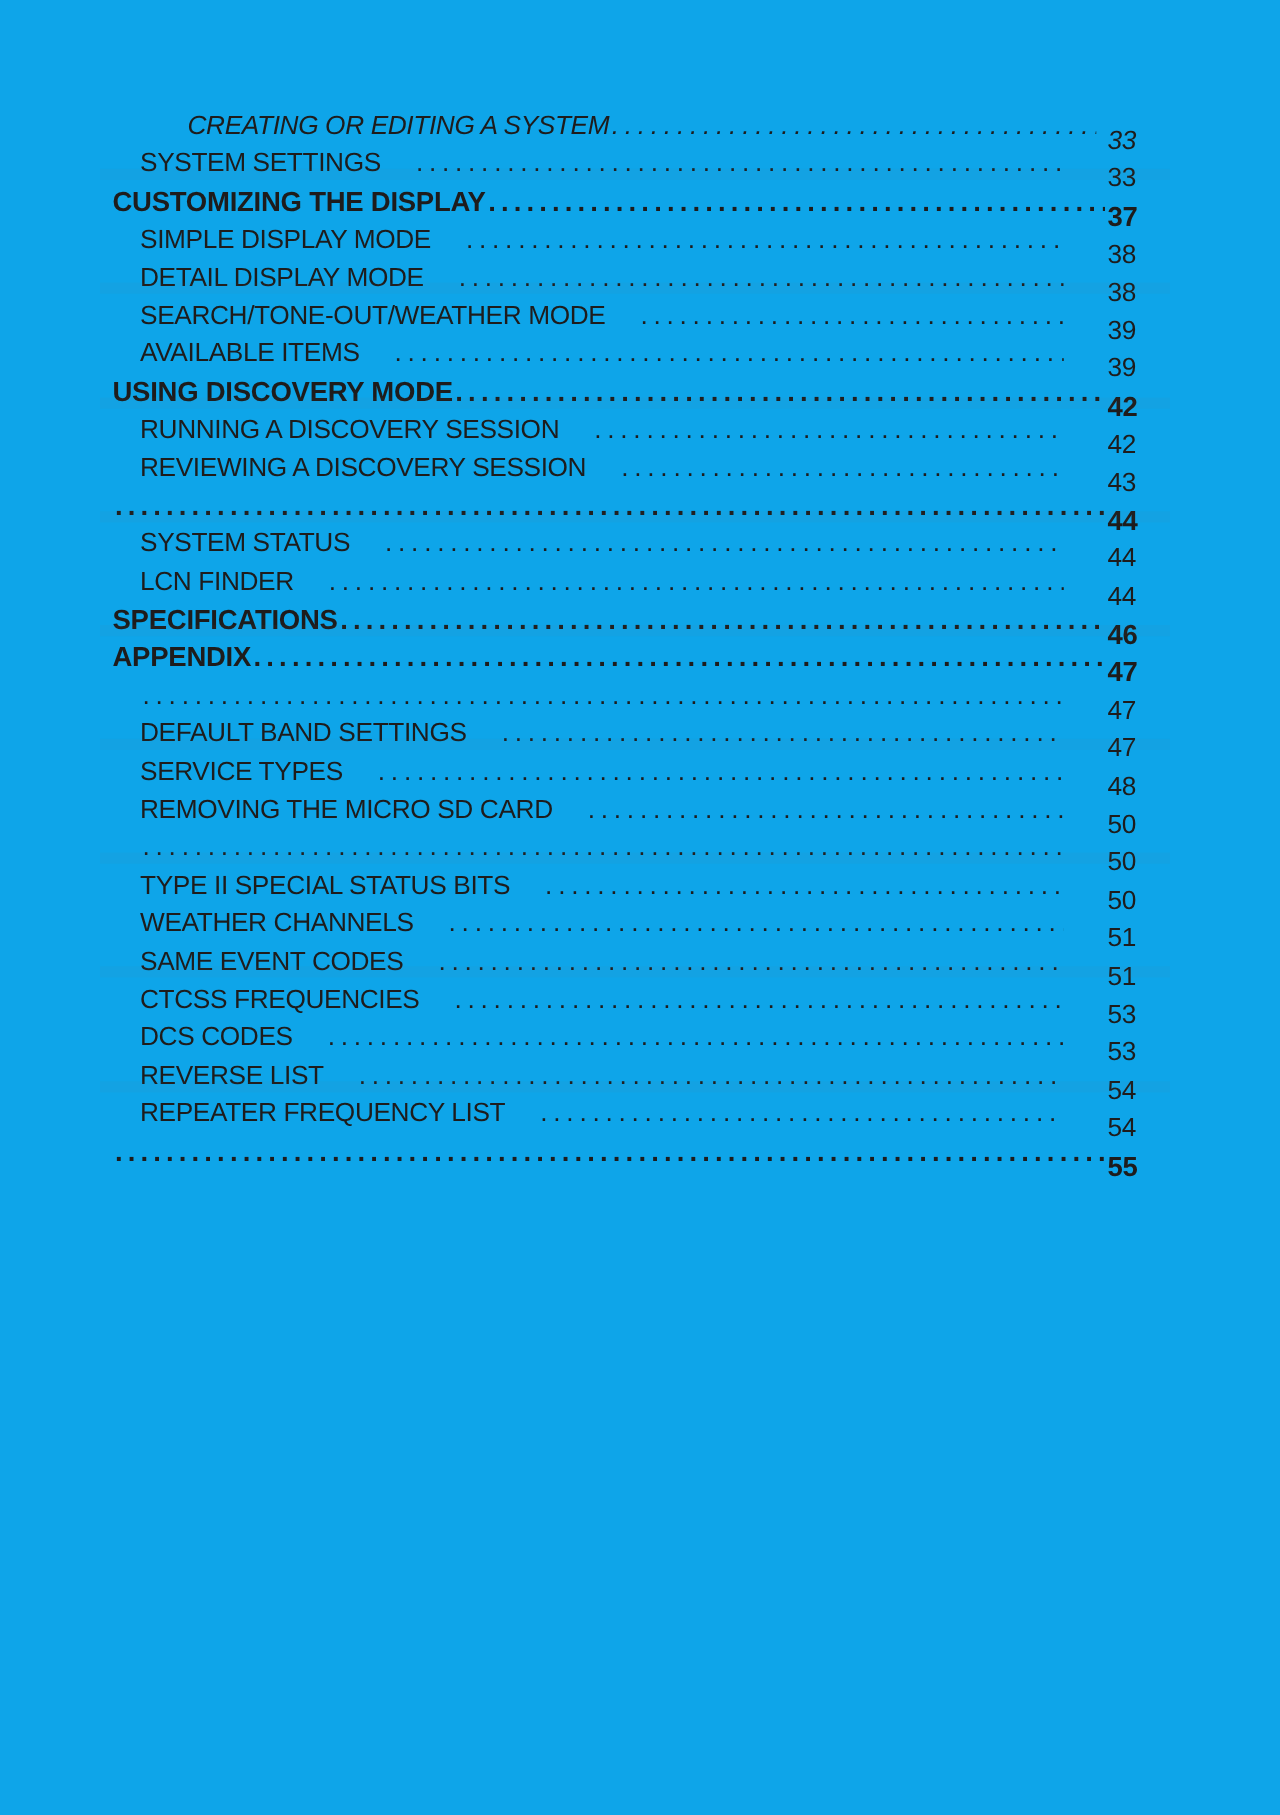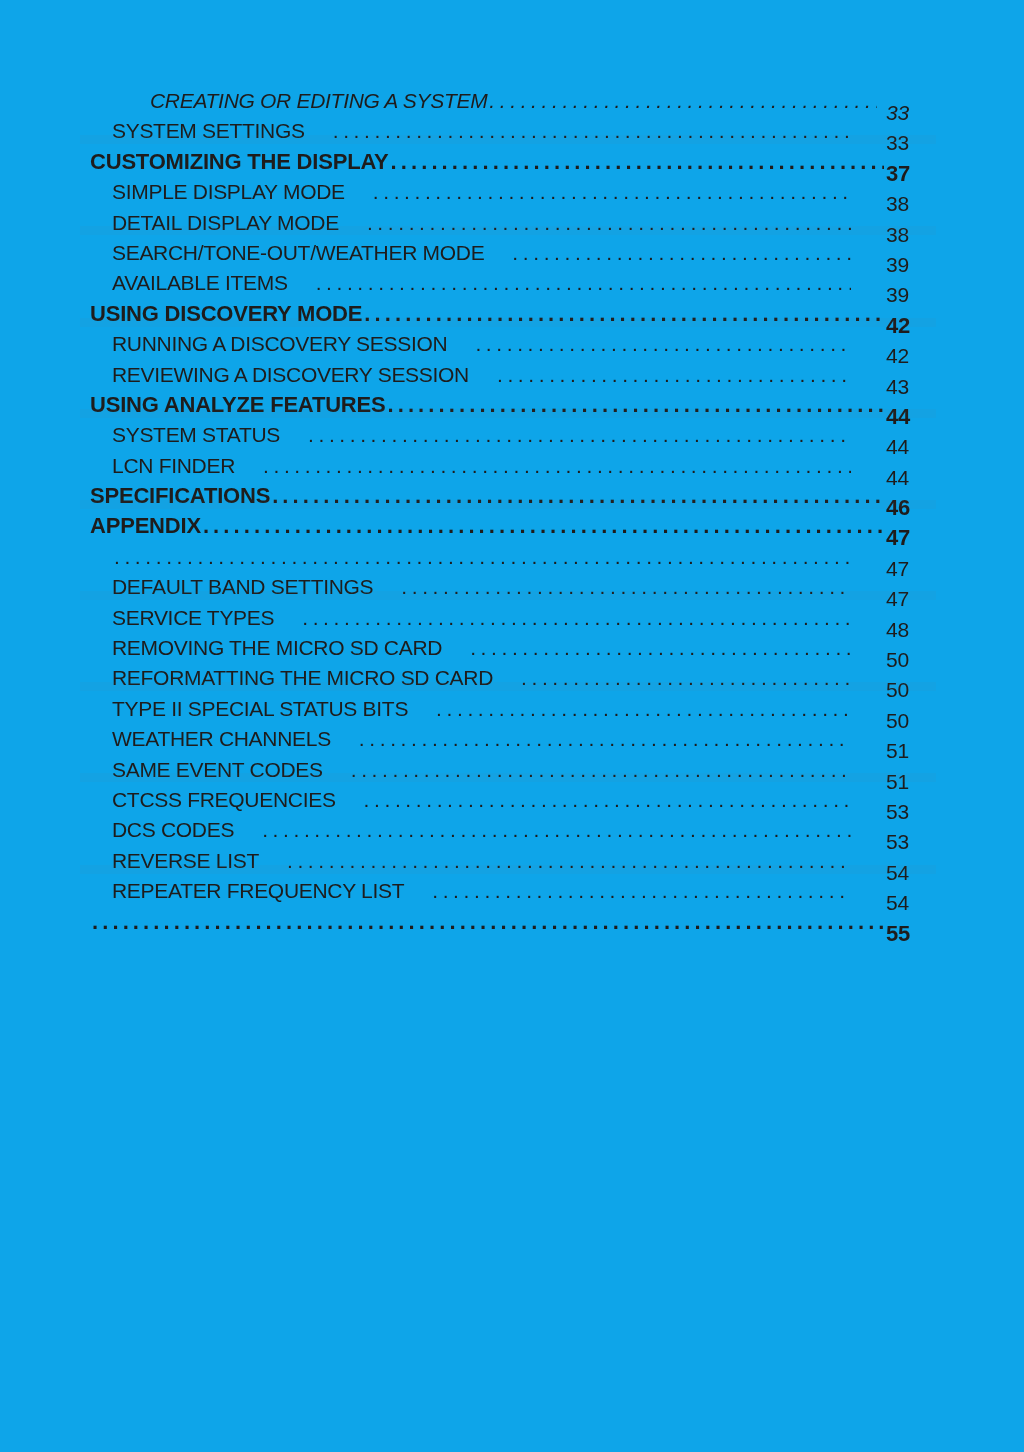--- a/index.html
+++ b/index.html
@@ -123,21 +123,20 @@
       <span class="pagenum">42</span>
     </div>
 
     <div class="row lvl-sub">
       <span class="label">REVIEWING A DISCOVERY SESSION</span>
       <span class="leader"></span>
       <span class="pagenum">43</span>
     </div>
 
     <div class="row lvl-top">
-      <span class="label">USING ANALYZE FEATURES</span>
       <span class="leader"></span>
       <span class="pagenum">44</span>
     </div>
 
     <div class="row lvl-sub">
       <span class="label">SYSTEM STATUS</span>
       <span class="leader"></span>
       <span class="pagenum">44</span>
     </div>
 
@@ -176,21 +175,20 @@
       <span class="pagenum">48</span>
     </div>
 
     <div class="row lvl-sub">
       <span class="label">REMOVING THE MICRO SD CARD</span>
       <span class="leader"></span>
       <span class="pagenum">50</span>
     </div>
 
     <div class="row lvl-sub">
-      <span class="label">REFORMATTING THE MICRO SD CARD</span>
       <span class="leader"></span>
       <span class="pagenum">50</span>
     </div>
 
     <div class="row lvl-sub">
       <span class="label">TYPE II SPECIAL STATUS BITS</span>
       <span class="leader"></span>
       <span class="pagenum">50</span>
     </div>
 

